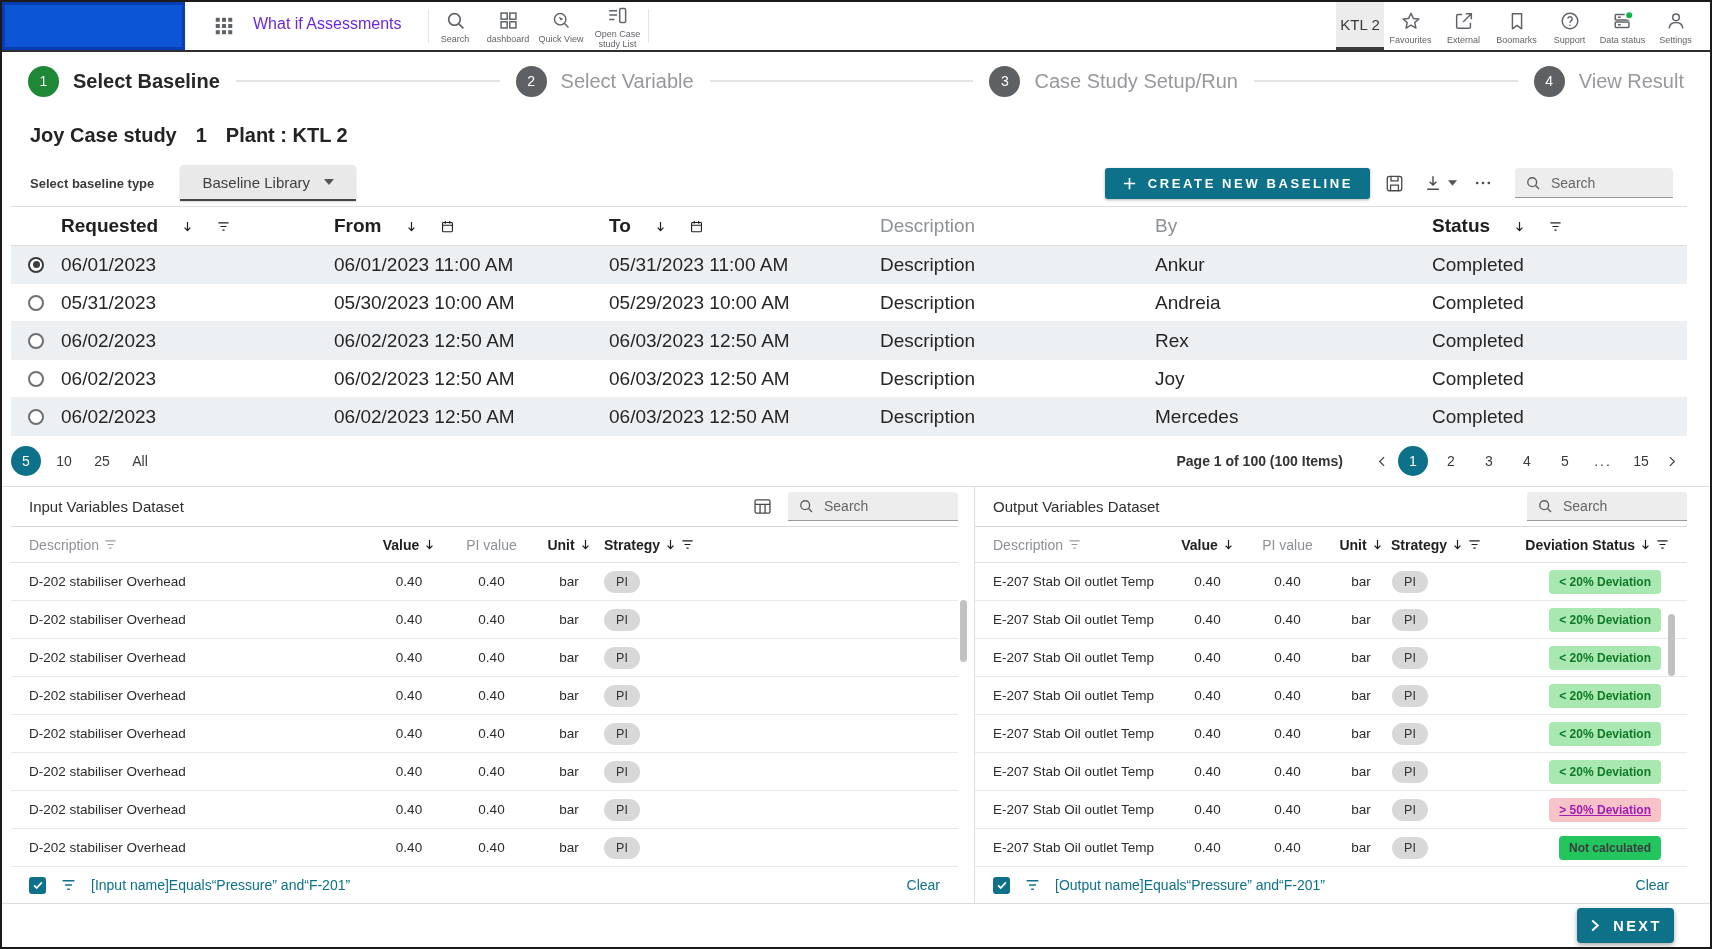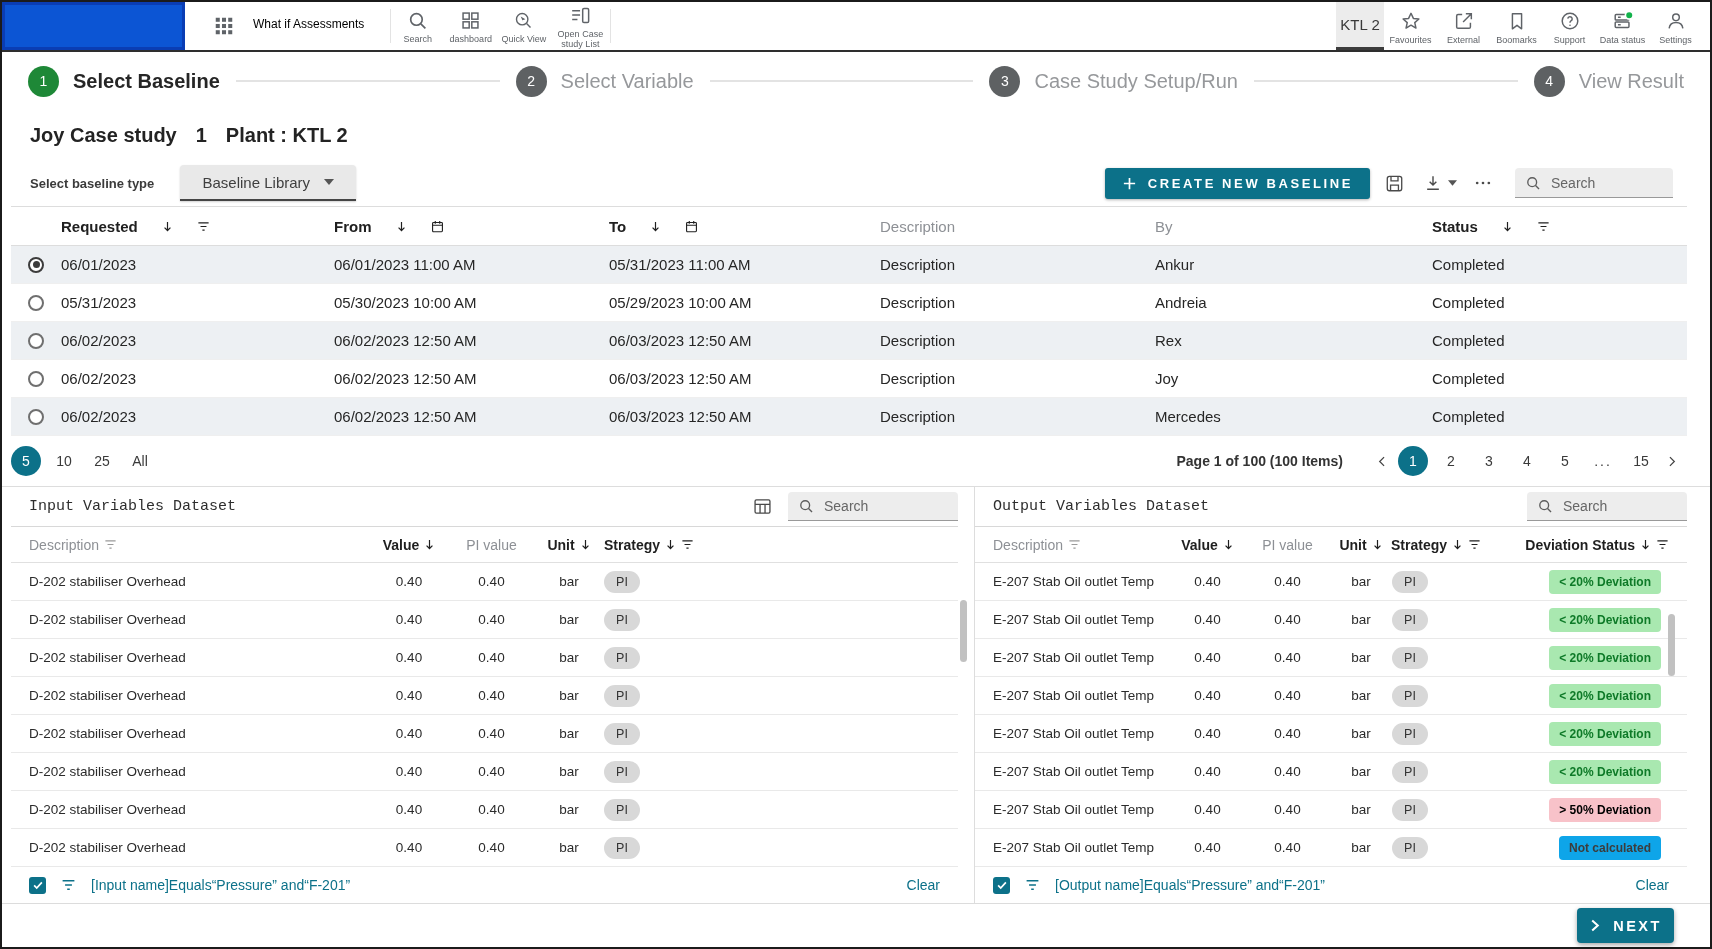--- a/index.html
+++ b/index.html
@@ -9,21 +9,21 @@
     font-family:"Liberation Sans",sans-serif;display:flex;flex-direction:column;
     position:relative;overflow:hidden;color:#2b2b2b;
   }
   svg{display:block;}
   .ic{flex:0 0 auto;}
 
   
   .topbar{flex:0 0 50px;display:flex;align-items:stretch;border-bottom:2px solid #2e2e2e;background:#fff;padding-right:8px;}
   .logo{width:183px;background:#0C55D4;border:3px solid #0A3DB4;}
   .apps-btn{display:flex;align-items:center;margin-left:28px;color:#5f6368;cursor:pointer;background:none;border:none;padding:0;}
-  .app-title{display:flex;align-items:center;font-size:12px;color:#000000;margin:0 26px 4px 18px;white-space:nowrap;}
+  .app-title{display:flex;align-items:center;font-size:16px;color:#6d28d9;margin:0 26px 4px 18px;white-space:nowrap;}
   .vdiv{width:1px;background:#e3e3e3;margin:7px 0;}
   .nav-item{width:53px;display:flex;flex-direction:column;align-items:center;justify-content:center;gap:3px;color:#5f6368;cursor:pointer;padding-top:2px;}
   .nav-item.wide{width:60px;}
   .nav-item .lbl{font-size:9px;line-height:10px;text-align:center;color:#5f6368;}
   .tspacer{flex:1;}
   .plant-tab{width:48px;background:#ececec;border-bottom:3px solid #3c3c3c;display:flex;align-items:center;justify-content:center;font-size:15px;color:#3a3a3a;cursor:pointer;}
 
   
   .stepper{flex:0 0 58px;display:flex;align-items:center;padding:0 26px;}
   .step{display:flex;align-items:center;gap:14px;cursor:pointer;}
@@ -51,21 +51,21 @@
   .ml14{margin-left:14px;} .ml18{margin-left:18px;} .ml6{margin-left:5px;} .ml16{margin-left:16px;} .ml22{margin-left:22px;}
   .search-box{width:158px;height:30px;background:#ededed;border-radius:4px 4px 0 0;border-bottom:1px solid #999;
     display:flex;align-items:center;gap:8px;padding:0 10px;color:#5c5c5c;}
   .search-box input{border:none;background:transparent;outline:none;font-size:14px;color:#444;width:100%;font-family:inherit;}
   .search-box input::placeholder{color:#666;opacity:1;}
 
   
   .bt{padding:0 23px 0 9px;}
   .bt-row{display:grid;grid-template-columns:50px 273px 275px 271px 275px 277px 1fr;align-items:center;height:38px;}
   .bt-head{height:40px;border-top:1px solid #ddd;border-bottom:1px solid #ddd;}
-  .bt-cell{display:flex;align-items:center;gap:24px;font-size:15px;color:#262626;overflow:hidden;white-space:nowrap;}
+  .bt-cell{display:flex;align-items:center;gap:24px;font-size:19px;color:#262626;overflow:hidden;white-space:nowrap;}
   .bt-head .bt-cell span{font-weight:700;color:#202020;}
   .bt-head .bt-cell.muted{color:#8d9095;}
   .bt-head .bt-cell.muted span{font-weight:400;color:#8d9095;}
   .hicon{color:#3f3f3f;cursor:pointer;}
   .bt-body .bt-row{border-bottom:1px solid #efefef;cursor:pointer;}
   .bt-body .bt-row.shaded{background:#edf0f3;}
   .c-radio{justify-content:center;}
   .radio{width:16px;height:16px;border:2px solid #6f6f6f;border-radius:50%;position:relative;cursor:pointer;background:#fff;}
   .radio.checked{border-color:#3c3c3c;}
   .radio.checked::after{content:'';position:absolute;inset:2.5px;background:#3c3c3c;border-radius:50%;}
@@ -80,43 +80,43 @@
   .pspacer{flex:1;}
   .chev{background:none;border:none;padding:0;color:#444;cursor:pointer;display:flex;align-items:center;margin:0 8px;}
   .pages{display:flex;align-items:center;gap:8px;}
 
   
   .panels{flex:0 0 416px;display:flex;padding:0 23px 0 9px;gap:16px;border-top:1px solid #ddd;border-bottom:1px solid #dcdcdc;position:relative;}
   .panel{display:flex;flex-direction:column;}
   .panel.left{width:947px;}
   .panel.right{flex:1;border-left:1px solid #ddd;}
   .panel-head{flex:0 0 40px;display:flex;align-items:center;gap:15px;padding-left:18px;border-bottom:1px solid #d8d8d8;}
-  .panel-title{font-size:15px;color:#2e2e2e;font-weight:500;flex:1;white-space:nowrap;font-family:Liberation Mono, monospace;}
+  .panel-title{font-size:15px;color:#2e2e2e;font-weight:500;flex:1;white-space:nowrap;}
   .panel-head .search-box{height:29px;}
   .panel-head .search-box.w170{width:170px;} .panel-head .search-box.w160{width:160px;}
   .cols{flex:0 0 36px;display:grid;align-items:center;padding:0 18px;border-bottom:1px solid #e0e0e0;}
   .left-grid{grid-template-columns:340px 80px 85px 70px 90px 1fr;}
   .right-grid{grid-template-columns:177px 75px 85px 62px 88px 1fr;}
   .h{font-size:14px;display:flex;align-items:center;gap:5px;white-space:nowrap;}
   .h.bold span{font-weight:700;color:#1f1f1f;}
   .h.gray{color:#8d9095;}
   .h.center{justify-content:center;}
   .h.end{justify-content:flex-end;}
   .rows{flex:0 0 304px;overflow:hidden;}
   .drow{height:38px;display:grid;align-items:center;padding:0 18px;border-bottom:1px solid #e9e9e9;font-size:13.5px;color:#2b2b2b;}
   .cell{white-space:nowrap;overflow:hidden;}
   .cell.num{justify-self:center;}
   .chip{width:36px;height:22px;background:#d8d8d8;border-radius:11px;display:flex;align-items:center;justify-content:center;
     font-size:12.5px;color:#333;justify-self:center;}
   .chip-cell{justify-self:stretch;display:flex;justify-content:flex-start;}
   .badge{height:24px;padding:0 10px;border-radius:4px;display:flex;align-items:center;font-size:12px;font-weight:700;
     justify-self:end;margin-right:8px;white-space:nowrap;}
   .badge-green{background:#A9E8B0;color:#0E7A28;}
-  .badge-red{background:#F8C2C9;color:#000000;}
-  .badge-gray{background:#0ea5e9;color:#3C3C3C;}
+  .badge-red{background:#F8C2C9;color:#a21caf;text-decoration:underline;}
+  .badge-gray{background:#22c55e;color:#3C3C3C;}
   .filter-row{flex:0 0 36px;display:flex;align-items:center;gap:15px;padding:0 18px;color:#0C7189;font-size:14px;justify-content:center;}
   .checkbox{width:17px;height:17px;background:#0C7189;border-radius:3px;display:flex;align-items:center;justify-content:center;cursor:pointer;}
   .filter-text{flex:1;white-space:nowrap;overflow:hidden;}
   .clear-link{cursor:pointer;}
   .vthumb{position:absolute;width:7px;border-radius:4px;background:#c1c1c1;cursor:pointer;}
   .vthumb.left{left:958px;top:113px;height:62px;}
   .vthumb.right{left:1666px;top:127px;height:62px;}
 
   
   .footer{flex:1;display:flex;align-items:center;justify-content:flex-end;padding-right:36px;}

